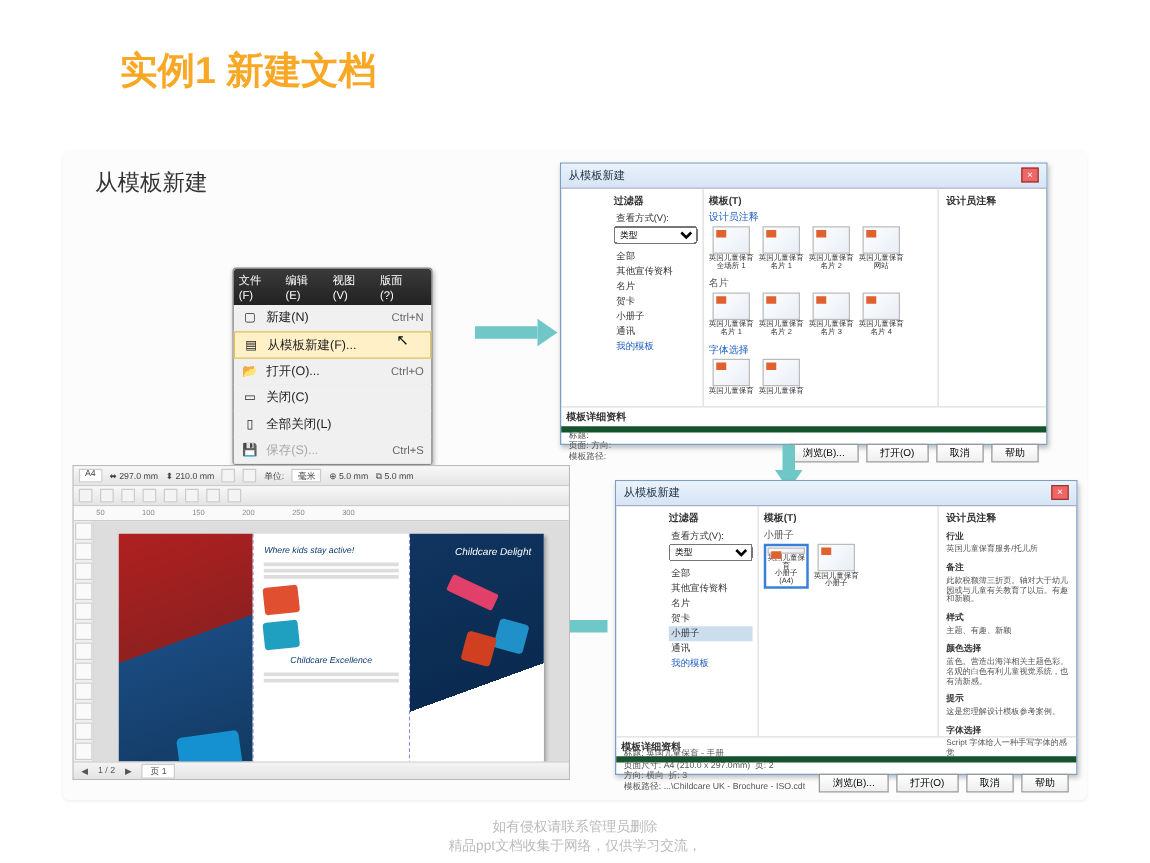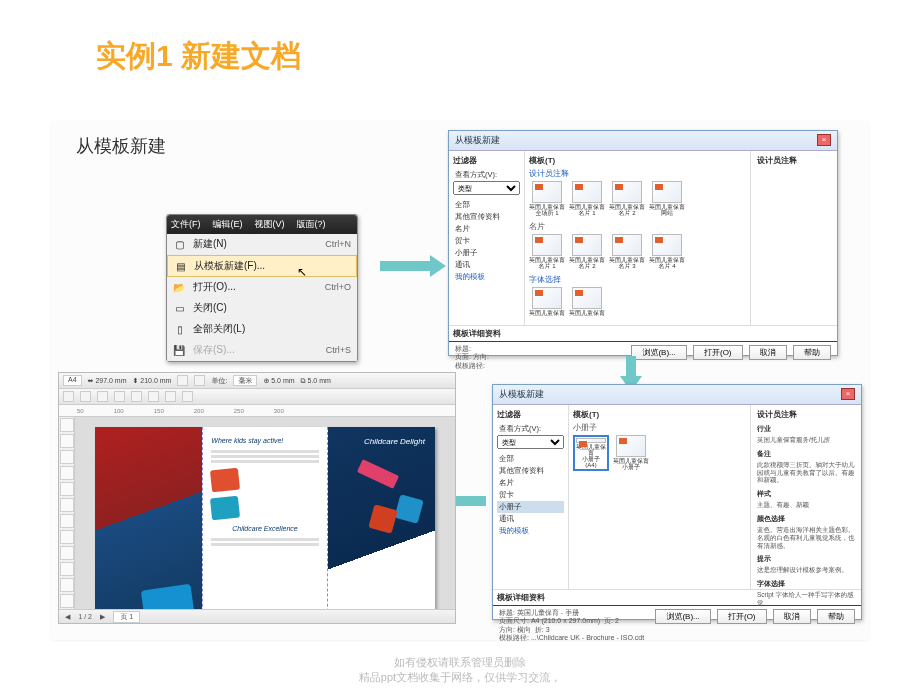--- a/index.html
+++ b/index.html
@@ -35,22 +35,22 @@
     left: 26px;
     font-size: 18px;
     color: #333;
     font-weight: 500;
   }
 
   
   .context-menu {
     position: absolute;
     top: 94px;
-    left: 116px;
-    width: 192px;
+    left: 136px;
+    width: 160px;
     background: #f0f0f0;
     border: 1px solid #888;
     border-radius: 3px;
     box-shadow: 1px 2px 4px rgba(0,0,0,0.3);
     font-size: 10px;
   }
   .menubar {
     background: linear-gradient(#3a3a3a,#222);
     color: #fff;
     display: flex;
@@ -92,21 +92,21 @@
   .dialog .titlebar {
     background: linear-gradient(#eaf2fb,#d6e4f4);
     border-bottom: 1px solid #aac;
     padding: 3px 6px;
     font-size: 9px;
     color: #234;
     display: flex;
     justify-content: space-between;
   }
   .closebtn { width: 14px; height: 12px; background: #e66; border: 1px solid #933; text-align: center; color: #fff; line-height: 10px; font-size: 8px; }
-  .dbody { display: flex; height: calc(100% - 50px); }
+  .dbody { display: flex; height: calc(100% - 50px); margin-left: 38px; }
   .dleft {
     width: 76px;
     border-right: 1px solid #ddd;
     padding: 4px;
   }
   .dleft .lbl { font-size: 8px; color: #333; margin-bottom: 3px; font-weight: bold; }
   .dleft .row { font-size: 7.5px; padding: 1px 2px; }
   .dleft select { width: 100%; font-size: 7px; margin-bottom: 4px; height: 14px; }
   .dleft .row.link { color: #2060c0; }
   .dmid {
@@ -135,24 +135,25 @@
   .thumb .box::after{content:"";position:absolute;top:2px;left:2px;width:8px;height:6px;background:#e06030;}
   .thumb .cap { font-size: 6px; text-align: center; line-height: 1; margin-top: 1px; }
   .dright {
     width: 86px;
     padding: 4px 6px;
   }
   .dright .lbl { font-size: 8px; font-weight: bold; margin-bottom: 4px; }
   .dright .n { font-size: 7px; margin-bottom: 2px; font-weight: bold; }
   .dright .d { font-size: 6.5px; color: #555; margin-bottom: 5px; line-height: 1.2; }
   .dfoot {
-    border-top: 1px solid #14532d;
+    border-top: 5px solid #14532d;
     padding: 3px 6px;
     display: flex;
     justify-content: space-between;
+    align-items: flex-end;
     height: 32px;
   }
   .dfoot .info { font-size: 7px; color: #555; line-height: 1.2; }
   .dfoot .btns button { font-size: 8px; padding: 1px 10px; margin-left: 4px; border: 1px solid #999; background: linear-gradient(#fff,#eee); }
   .detail-lbl { font-size: 8px; font-weight: bold; padding: 2px 4px; border-top: 1px solid #ddd; }
 
   
   .corel {
     position: absolute;
     top: 252px;

